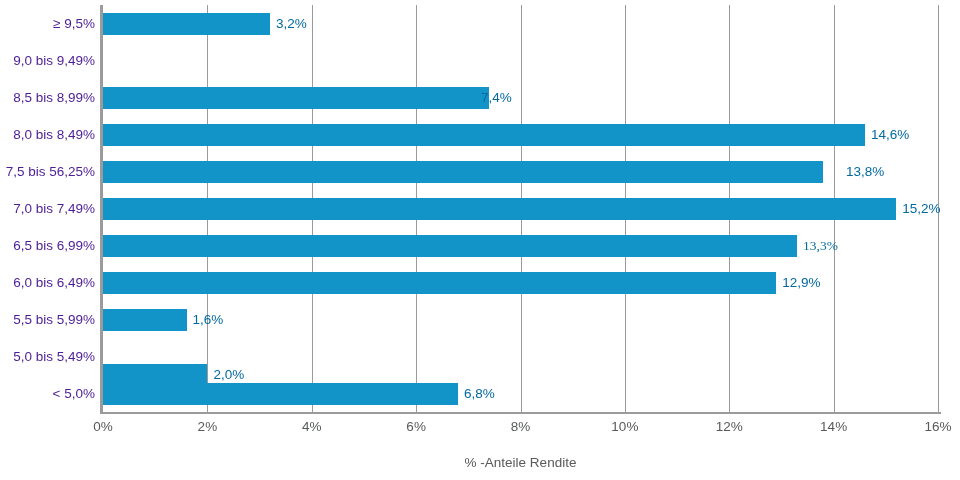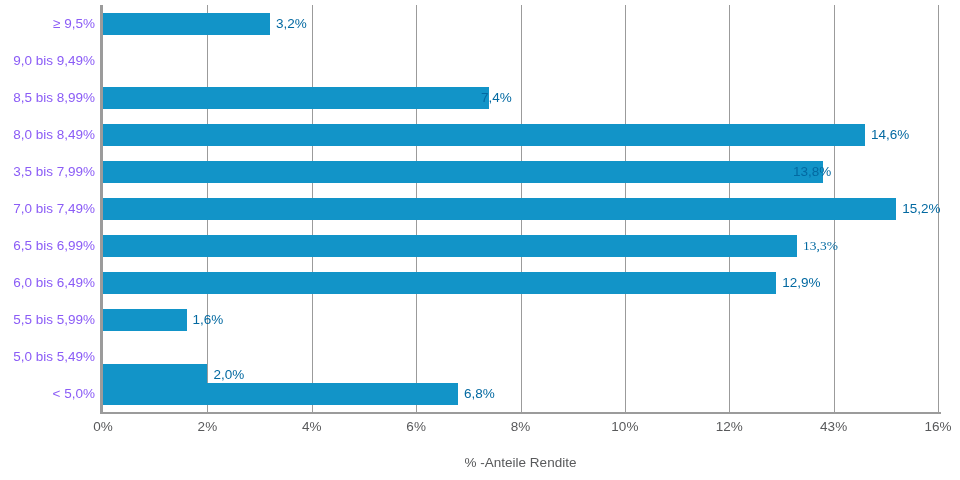--- a/index.html
+++ b/index.html
@@ -29,21 +29,21 @@
     width: 95px;
     height: 407px;
   }
   .cat-label {
     position: absolute;
     right: 0;
     width: 95px;
     text-align: right;
     font-size: 13.5px;
     line-height: 1;
-    color: #8b5cf6;
+    color: #4c1d95;
     white-space: nowrap;
   }
 
   
   .plot {
     position: absolute;
     left: 103px;
     top: 5px;
     width: 835px;
     height: 407px;
@@ -134,21 +134,21 @@
 </head>
 <body>
 
 <div id="chart-root">
 
   <div class="cat-labels">
       <div class="cat-label" style="top: 11.5px;">≥ 9,5%</div>
       <div class="cat-label" style="top: 48.5px;">9,0 bis 9,49%</div>
       <div class="cat-label" style="top: 85.5px;">8,5 bis 8,99%</div>
       <div class="cat-label" style="top: 122.5px;">8,0 bis 8,49%</div>
-      <div class="cat-label" style="top: 159.5px;">3,5 bis 7,99%</div>
+      <div class="cat-label" style="top: 159.5px;">7,5 bis 56,25%</div>
       <div class="cat-label" style="top: 196.5px;">7,0 bis 7,49%</div>
       <div class="cat-label" style="top: 233.5px;">6,5 bis 6,99%</div>
       <div class="cat-label" style="top: 270.5px;">6,0 bis 6,49%</div>
       <div class="cat-label" style="top: 307.5px;">5,5 bis 5,99%</div>
       <div class="cat-label" style="top: 344.5px;">5,0 bis 5,49%</div>
       <div class="cat-label" style="top: 381.5px;">&lt; 5,0%</div>
     </div>
 
   <div class="plot">
     <div class="axis-left"></div>
@@ -171,21 +171,21 @@
         <div class="bar-row" style="top: 81.5px;">
           <div class="bar" style="width: 386.188px; background: rgb(18, 148, 200);"></div>
           <div class="bar-value" style="left: 372px;">7,4%</div>
         </div>
         <div class="bar-row" style="top: 118.5px;">
           <div class="bar" style="width: 761.938px; background: rgb(18, 148, 200);"></div>
           <div class="bar-value" style="left: 761.938px;">14,6%</div>
         </div>
         <div class="bar-row" style="top: 155.5px;">
           <div class="bar" style="width: 720.188px; background: rgb(18, 148, 200);"></div>
-          <div class="bar-value" style="left: 684px; text-align: center;">13,8%</div>
+          <div class="bar-value" style="left: 737px; text-align: center;">13,8%</div>
         </div>
         <div class="bar-row" style="top: 192.5px;">
           <div class="bar" style="width: 793.25px; background: rgb(18, 148, 200);"></div>
           <div class="bar-value" style="left: 793.25px;">15,2%</div>
         </div>
         <div class="bar-row" style="top: 229.5px;">
           <div class="bar" style="width: 694.094px; background: rgb(18, 148, 200);"></div>
           <div class="bar-value" style="left: 694.094px; font-family: Liberation Serif, serif;">13,3%</div>
         </div>
         <div class="bar-row" style="top: 266.5px; padding-left: 35px;">
@@ -208,19 +208,19 @@
   </div>
 
   <div class="x-ticks">
       <div class="x-tick" style="left: 0px;">0%</div>
       <div class="x-tick" style="left: 104.375px;">2%</div>
       <div class="x-tick" style="left: 208.75px;">4%</div>
       <div class="x-tick" style="left: 313.125px;">6%</div>
       <div class="x-tick" style="left: 417.5px;">8%</div>
       <div class="x-tick" style="left: 521.875px;">10%</div>
       <div class="x-tick" style="left: 626.25px;">12%</div>
-      <div class="x-tick" style="left: 730.625px;">43%</div>
+      <div class="x-tick" style="left: 730.625px;">14%</div>
       <div class="x-tick" style="left: 835px;">16%</div>
     </div>
 
   <div class="x-title">% -Anteile Rendite</div>
 
 </div>
 
 </body></html>

